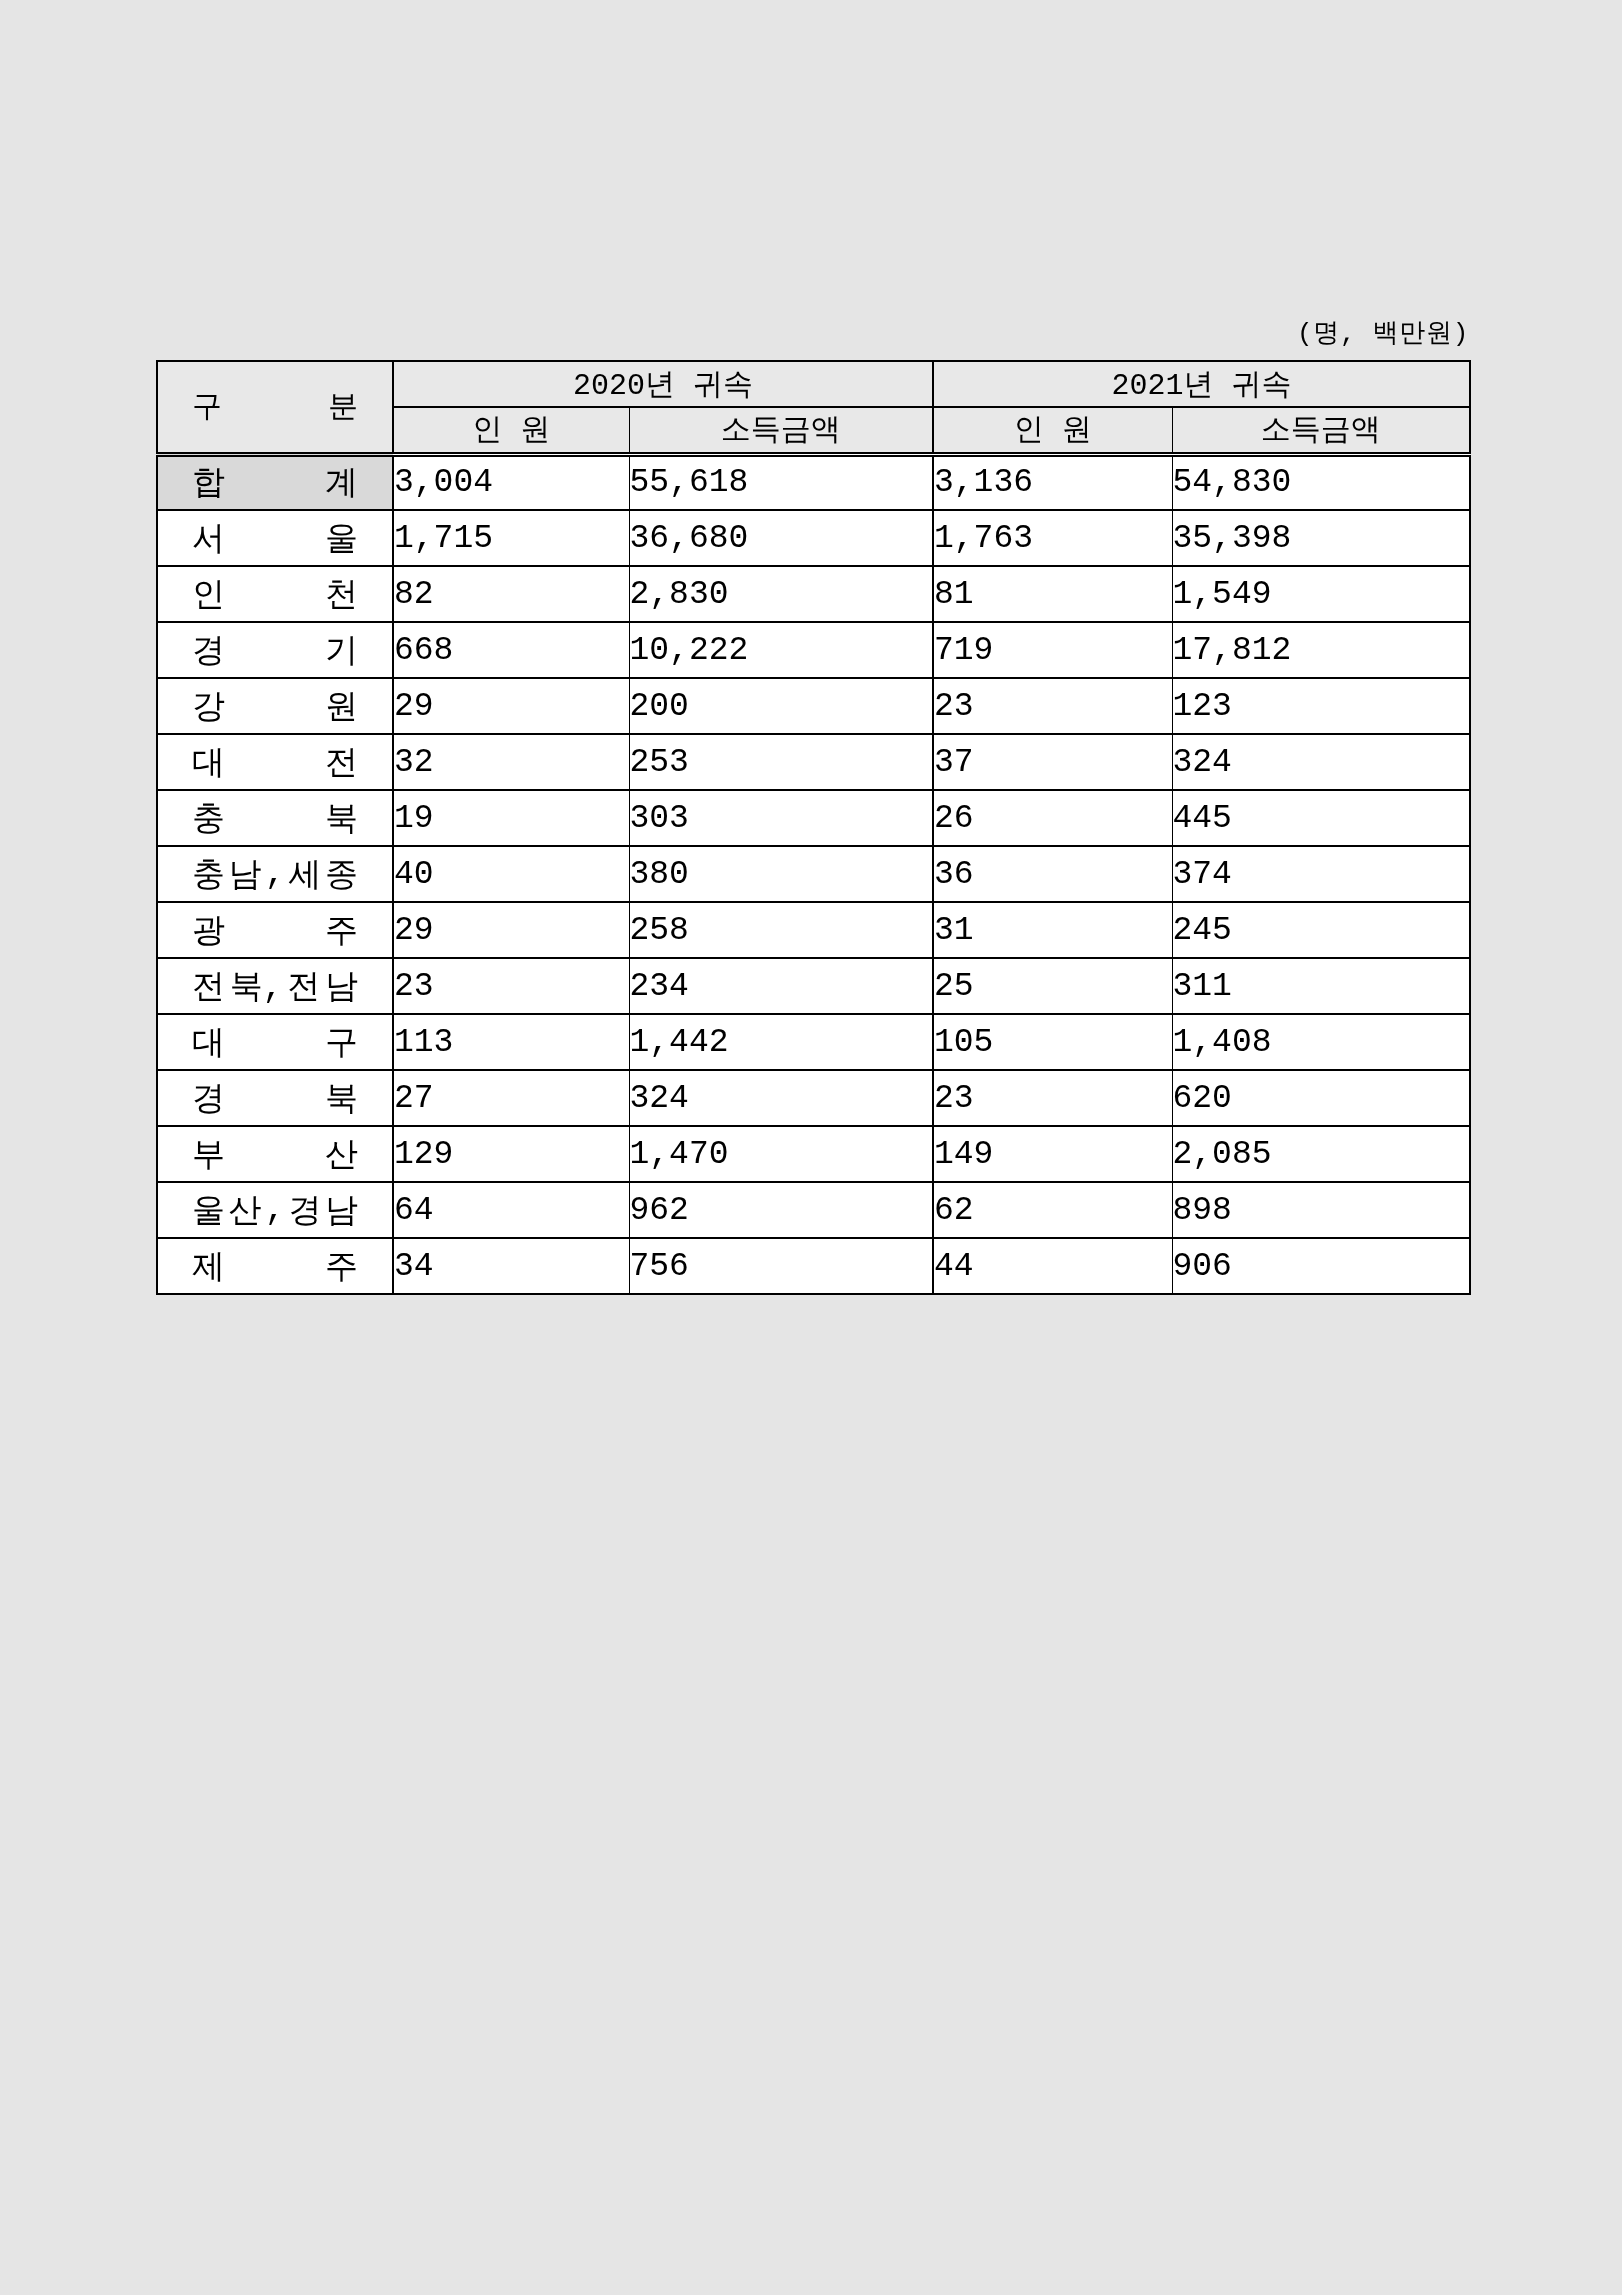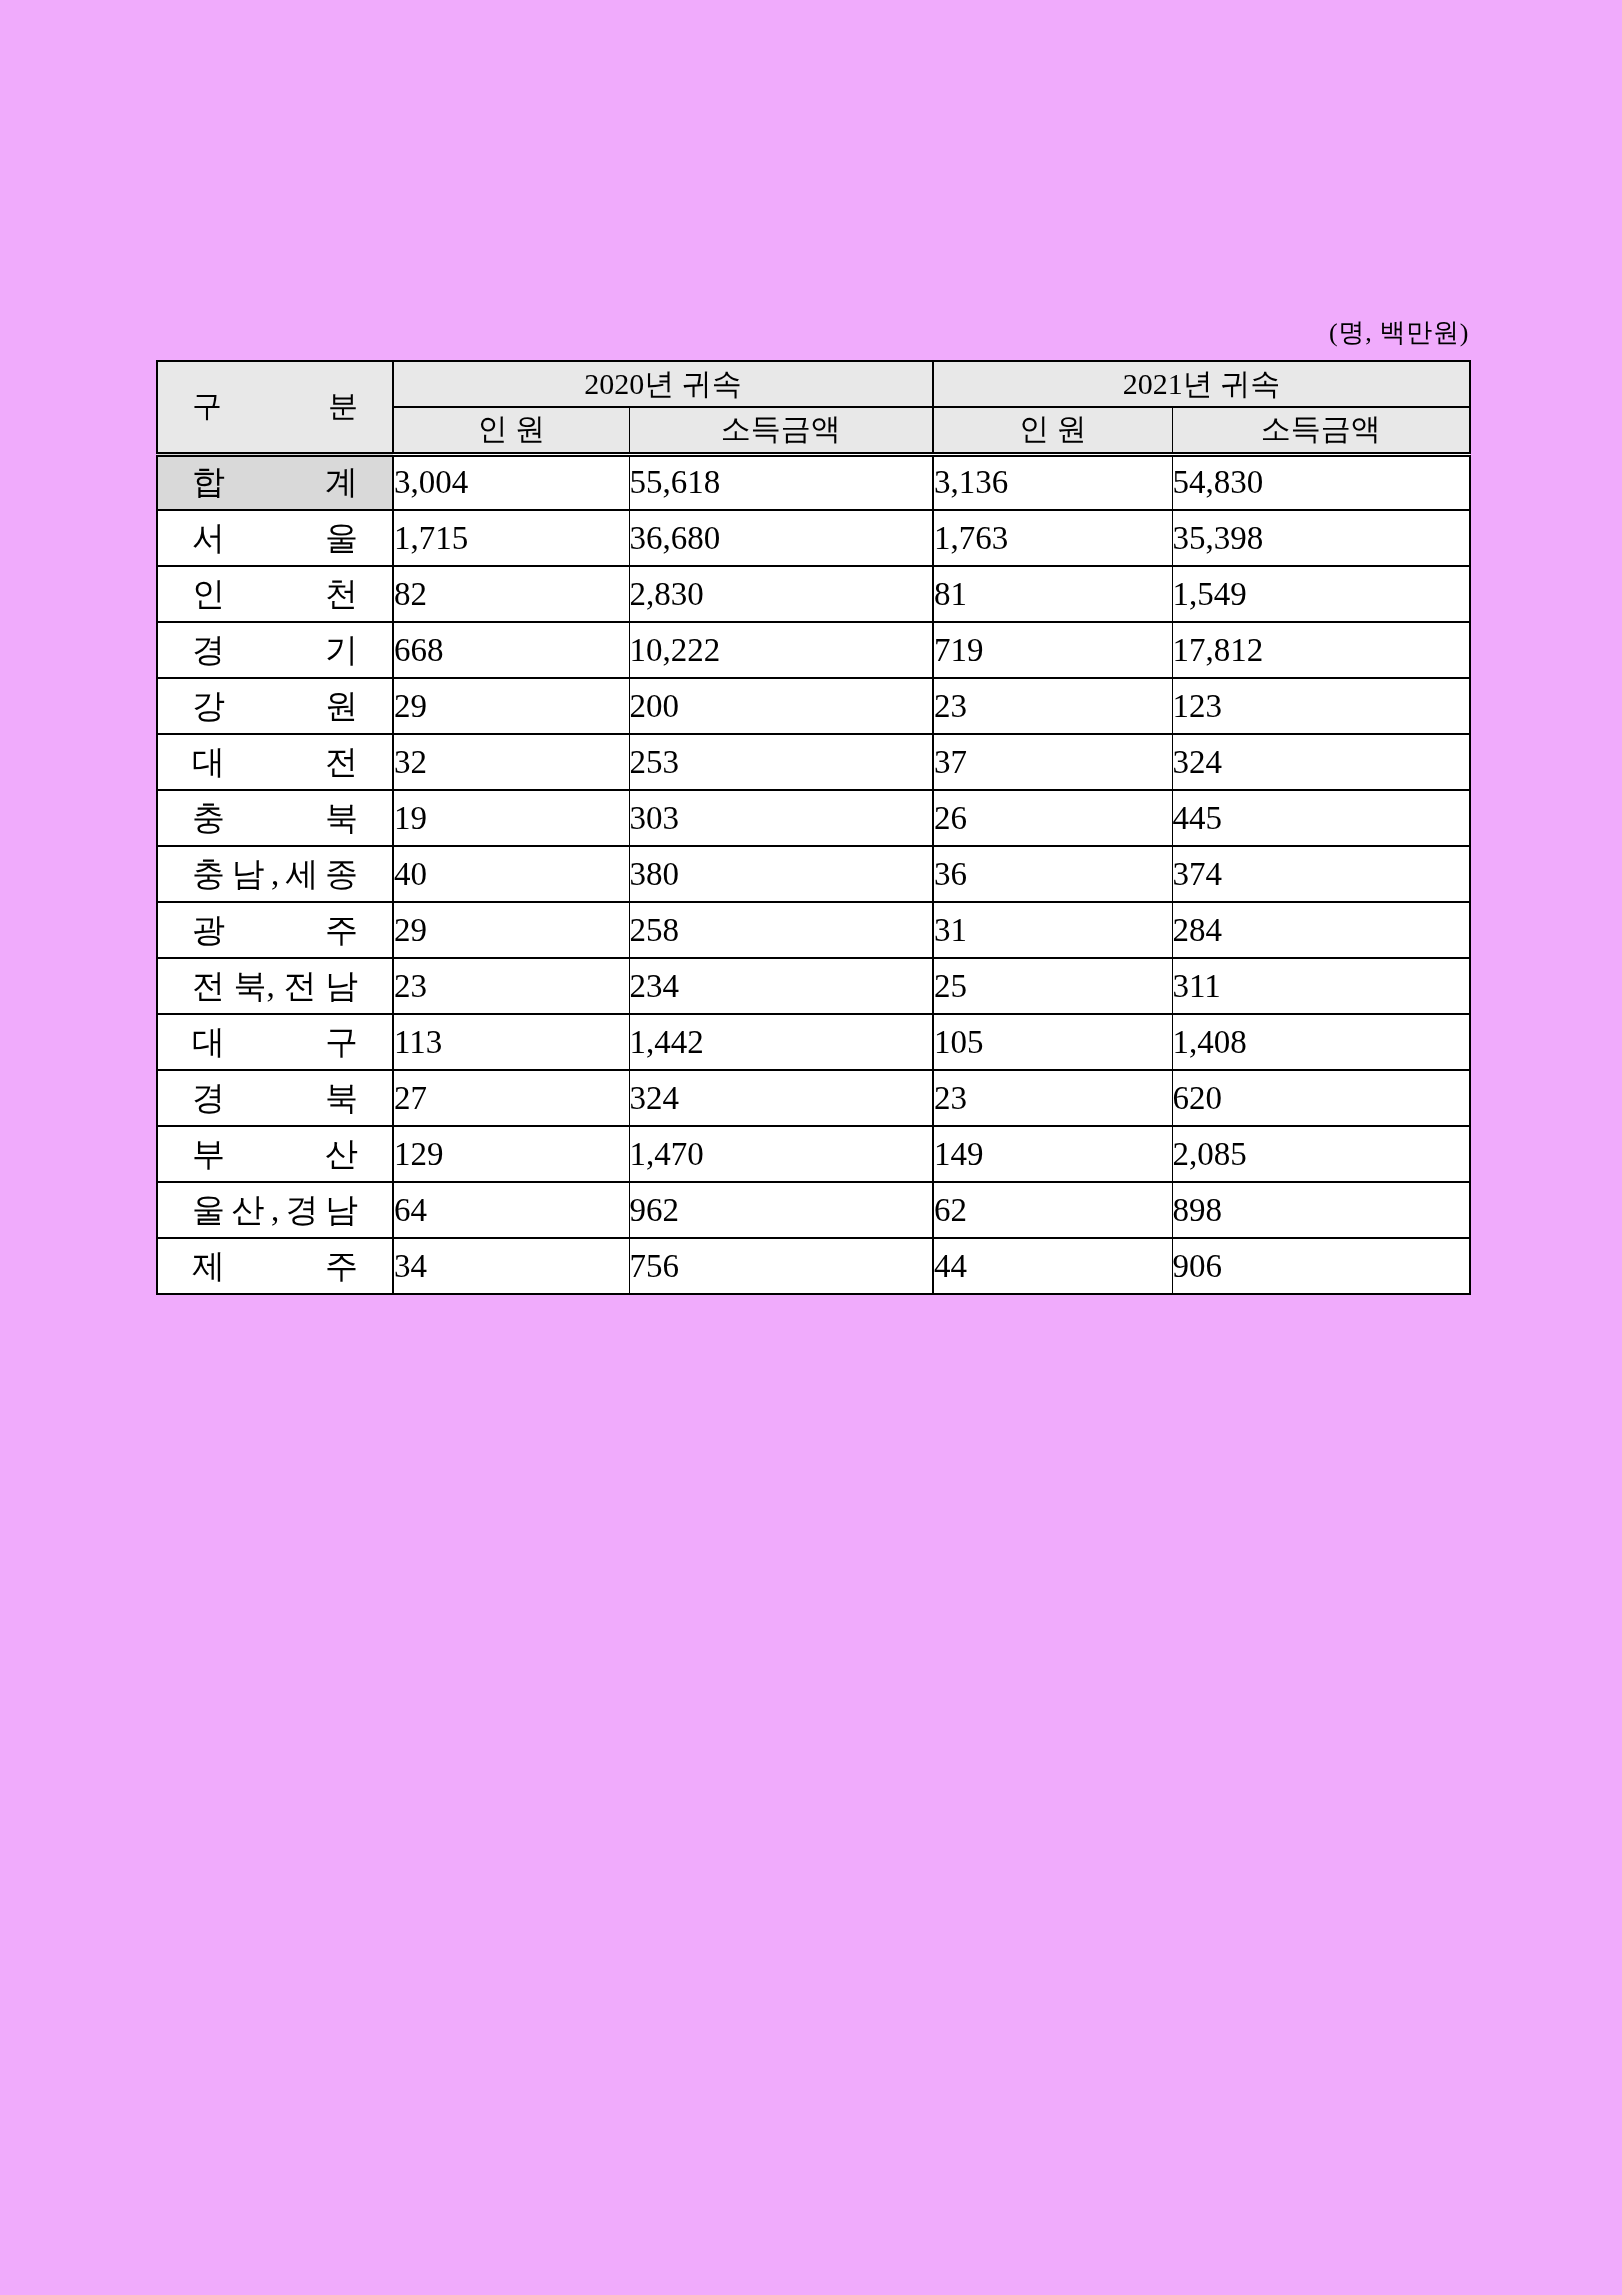--- a/index.html
+++ b/index.html
@@ -4,22 +4,22 @@
 <style>
   html, body {
     margin: 0;
     padding: 0;
     background: #ffffff;
   }
   .page {
     position: relative;
     width: 1623px;
     height: 2295px;
-    background: #f0abfc;
-    font-family: Liberation Serif, serif;
+    background: #e5e5e5;
+    font-family: Liberation Mono, monospace;
     color: #000000;
   }
   .unit-note {
     position: absolute;
     top: 315px;
     right: 154px;
     font-size: 26px;
     letter-spacing: 0.7px;
     white-space: pre;
   }
@@ -209,21 +209,21 @@
         <tr>
           <td class="label-cell b-right-heavy">
             <div class="dist">
               <span>광</span>
               <span>주</span>
             </div>
           </td>
           <td class="num">29</td>
           <td class="num b-right-heavy">258</td>
           <td class="num">31</td>
-          <td class="num">284</td>
+          <td class="num">245</td>
         </tr>
         <tr>
           <td class="label-cell b-right-heavy">
             <div class="dist">
               <span>전</span>
               <span>북,</span>
               <span>전</span>
               <span>남</span>
             </div>
           </td>

